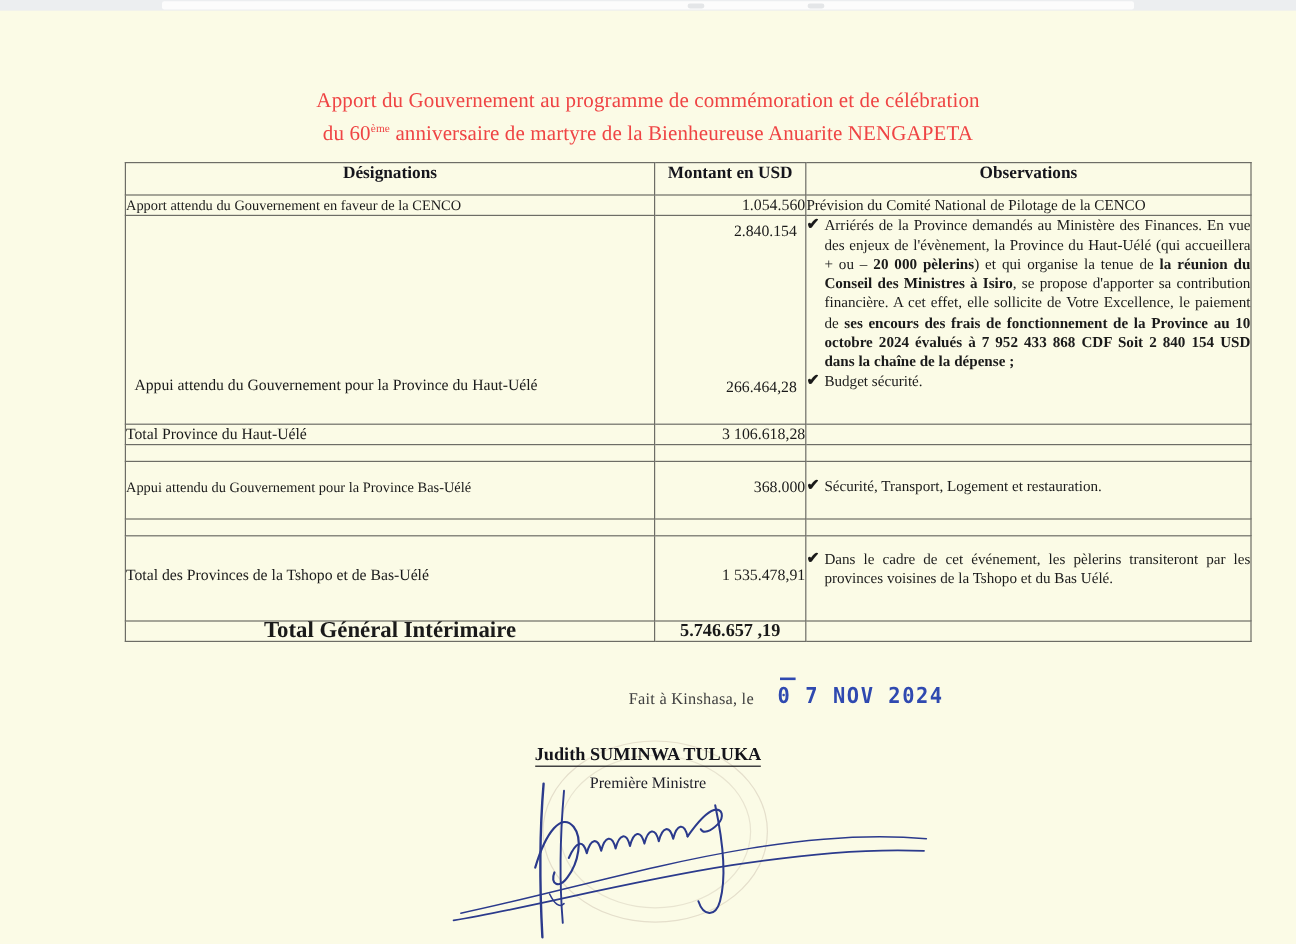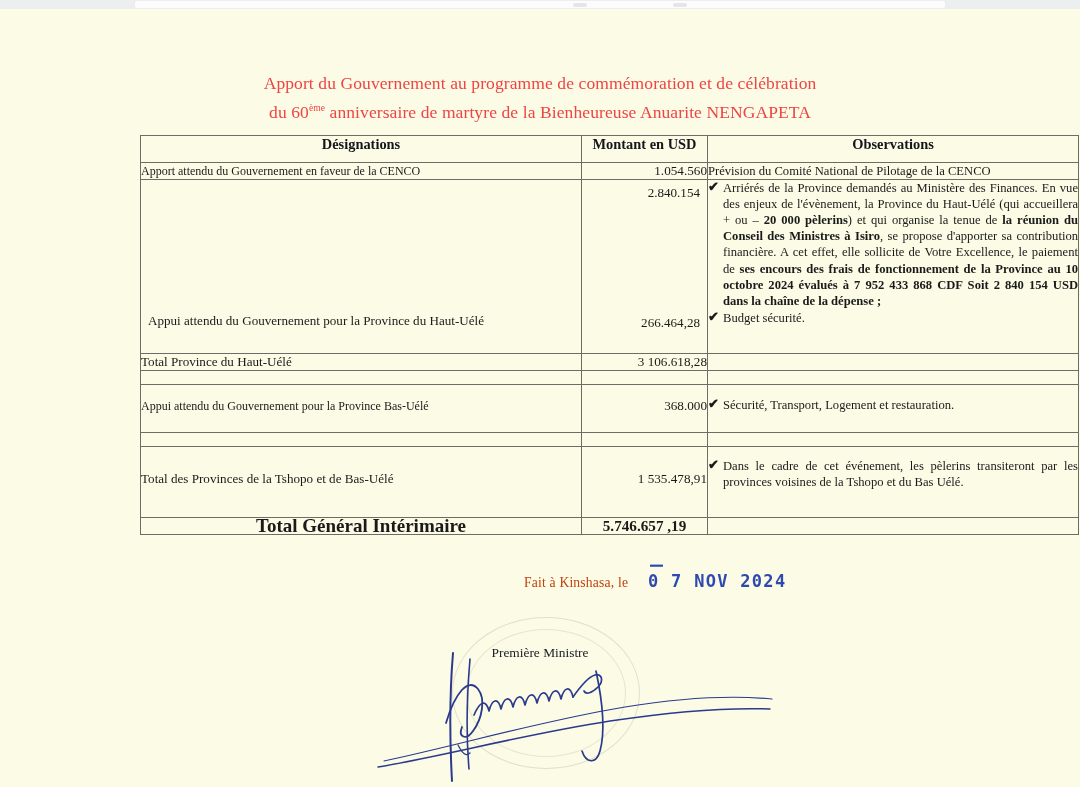--- a/index.html
+++ b/index.html
@@ -68,21 +68,20 @@
   
   #main-table {
     position: absolute;
     left: 104px;
     top: 126px;
     width: 938px;
     border-collapse: collapse;
     table-layout: fixed;
     font-size: 13.1px;
     background: #fbfbe6;
-    margin-left: 36px;
   }
   #main-table col.c-desig { width: 441px; }
   #main-table col.c-amount { width: 126px; }
   #main-table col.c-obs { width: 371px; }
 
   #main-table th, #main-table td {
     border: 1px solid #6d6d66;
     padding: 0;
     vertical-align: top;
     background: transparent;
@@ -181,21 +180,21 @@
 
   
   .spacer-td { height: 13px; }
 
   
   #fait-line {
     position: absolute;
     left: 524px;
     top: 566px;
     font-size: 13.6px;
-    color: #c2410c;
+    color: #404040;
     letter-spacing: .2px;
   }
   #date-stamp {
     position: absolute;
     left: 648px;
     top: 561px;
     font-family: "DejaVu Sans Mono", monospace;
     font-weight: bold;
     font-size: 17px;
     letter-spacing: 1.3px;
@@ -371,20 +370,21 @@
   </table>
 
   <div id="fait-line">Fait à Kinshasa, le</div>
 
   <div id="date-stamp">
     <span class="stamp-tick"></span><span>0 7 NOV 2024</span>
   </div>
 
   <div id="seal-watermark"></div>
 
+  <div id="signer-name"><span>Judith SUMINWA TULUKA</span></div>
   <div id="signer-role">Première Ministre</div>
 
   <svg id="signature-svg" viewBox="0 0 430 140">
     <g fill="none" stroke="#2b3a8c" stroke-linecap="round" stroke-linejoin="round">
 
       <path d="M8 118 C 70 108, 150 86, 240 72 C 300 63, 350 58, 400 60" stroke-width="1.5"></path>
 
       <path d="M14 112 C 90 96, 170 72, 255 58 C 310 49, 360 46, 402 50" stroke-width="1.2"></path>
 
       <path d="M83 4 C 80 40, 79 78, 82 132" stroke-width="2"></path>

